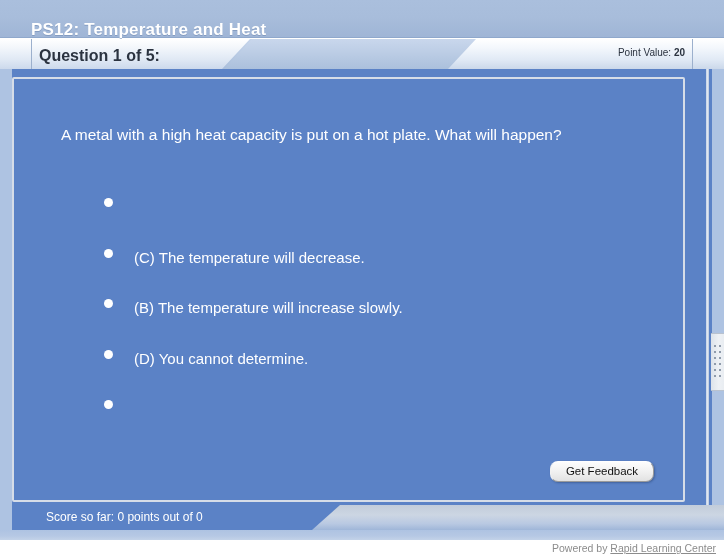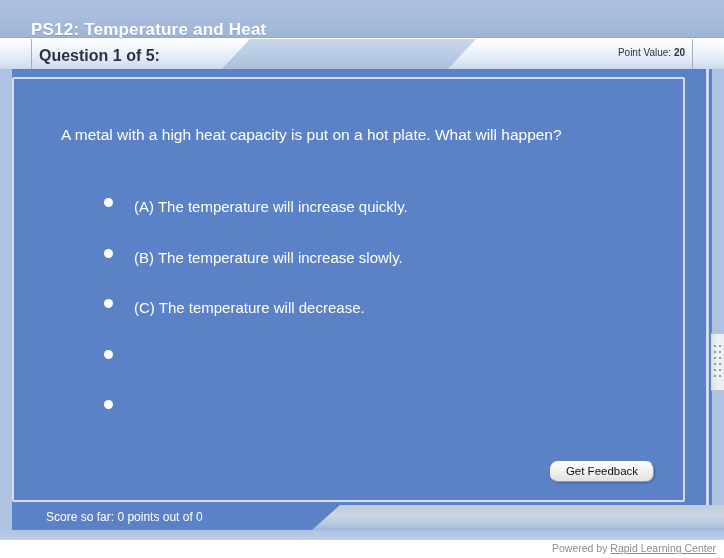--- a/index.html
+++ b/index.html
@@ -342,32 +342,32 @@
 
       <div id="grip-rail"></div>
 
       <div id="panel-inner">
 
         <div id="stem">A metal with a high heat capacity is put on a hot plate.  What will happen?</div>
 
         <ul id="choices">
           <li class="choice">
             <span class="bullet"></span>
-            <span class="ctext">(A) The temperature will increase quickly.</span>
+          </li>
+          <li class="choice">
+            <span class="bullet"></span>
+            <span class="ctext">(C) The temperature will decrease.</span>
           </li>
           <li class="choice">
             <span class="bullet"></span>
             <span class="ctext">(B) The temperature will increase slowly.</span>
           </li>
           <li class="choice">
             <span class="bullet"></span>
-            <span class="ctext">(C) The temperature will decrease.</span>
-          </li>
-          <li class="choice">
-            <span class="bullet"></span>
+            <span class="ctext">(D) You cannot determine.</span>
           </li>
           <li class="choice">
             <span class="bullet"></span>
           </li>
         </ul>
 
         <button id="feedback-btn">Get Feedback</button>
 
       </div>
 

